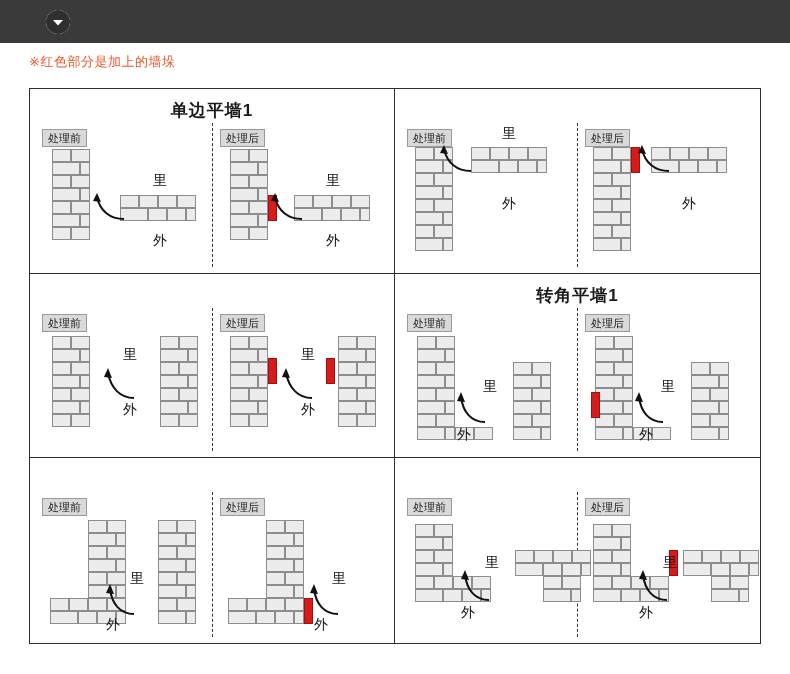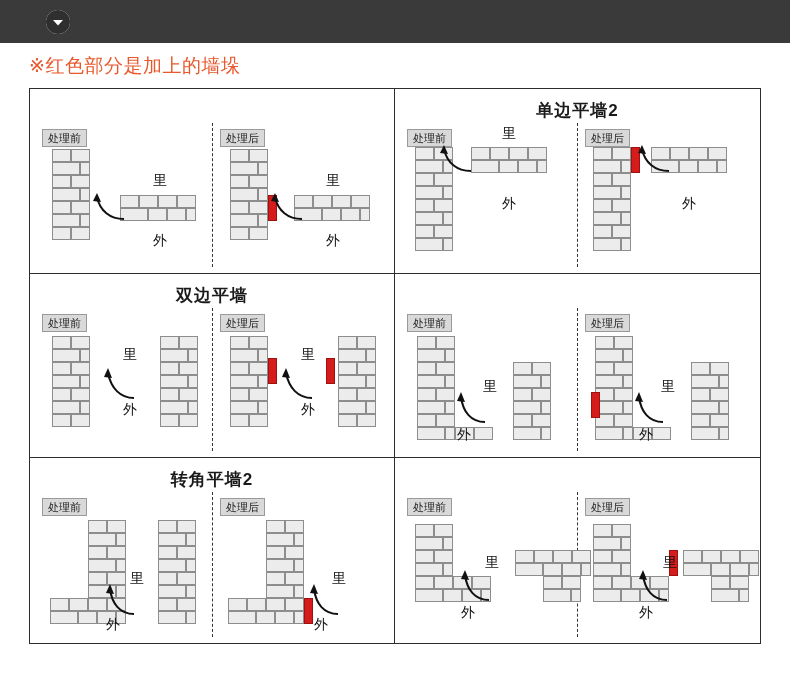--- a/index.html
+++ b/index.html
@@ -23,21 +23,21 @@
     flex:0 0 auto;
   }
   .header .circle svg{display:block;}
   .header .title{
     color:#ffffff;font-size:19px;font-weight:bold;margin-left:11px;
     letter-spacing:1px;
   }
   
   .note{
     position:absolute;left:29px;top:53px;
-    color:#e8582c;font-size:19px;
+    color:#e8582c;font-size:13px;
     letter-spacing:0.5px;
   }
   
   .grid{
     position:absolute;left:29px;top:88px;
     width:732px;height:556px;
     border:1px solid #2d2d2d;
     box-sizing:border-box;
     display:grid;
     grid-template-columns:1fr 1fr;
@@ -99,20 +99,21 @@
       <path d="M7 10 L12 15.5 L17 10 Z" fill="#ffffff"></path>
     </svg>
   </div>
 </div>
 
 <div class="note">※红色部分是加上的墙垛</div>
 
 <div class="grid">
 
   <div class="panel">
+    <div class="p-title">单边平墙1</div>
     <div class="tag" style="left:12px;top:40px;">处理前</div>
     <div class="divider" style="left:182px;"></div>
     <div class="tag" style="left:190px;top:40px;">处理后</div>
 
     <div class="wall" style="left:22px;top:60px;">
       <div class="brick" style="left:0;top:0;width:19px;height:13px;"></div>
       <div class="brick" style="left:19px;top:0;width:19px;height:13px;"></div>
       <div class="brick" style="left:0;top:13px;width:28px;height:13px;"></div>
       <div class="brick" style="left:28px;top:13px;width:10px;height:13px;"></div>
       <div class="brick" style="left:0;top:26px;width:19px;height:13px;"></div>
@@ -171,191 +172,190 @@
       <div class="brick" style="left:28px;top:13px;width:19px;height:13px;"></div>
       <div class="brick" style="left:47px;top:13px;width:19px;height:13px;"></div>
       <div class="brick" style="left:66px;top:13px;width:10px;height:13px;"></div>
     </div>
     <svg class="arrow" style="left:238px;top:100px;" width="40" height="36">
       <path d="M34 30 C20 30 10 22 7 8" stroke="#111" stroke-width="2" fill="none"></path>
       <path d="M7 4 L11 13 L3 12 Z" fill="#111"></path>
     </svg>
     <div class="lbl" style="left:296px;top:83px;">里</div>
     <div class="lbl" style="left:296px;top:143px;">外</div>
-  </div>
-
-  <div class="panel">
-    <div class="p-title">单边平墙2</div>
-    <div class="tag" style="left:12px;top:40px;">处理前</div>
-    <div class="divider" style="left:182px;"></div>
-    <div class="tag" style="left:190px;top:40px;">处理后</div>
-
-    <div class="wall" style="left:20px;top:58px;">
-      <div class="brick" style="left:0;top:0;width:19px;height:13px;"></div>
-      <div class="brick" style="left:19px;top:0;width:19px;height:13px;"></div>
-      <div class="brick" style="left:0;top:13px;width:28px;height:13px;"></div>
-      <div class="brick" style="left:28px;top:13px;width:10px;height:13px;"></div>
-      <div class="brick" style="left:0;top:26px;width:19px;height:13px;"></div>
-      <div class="brick" style="left:19px;top:26px;width:19px;height:13px;"></div>
-      <div class="brick" style="left:0;top:39px;width:28px;height:13px;"></div>
-      <div class="brick" style="left:28px;top:39px;width:10px;height:13px;"></div>
-      <div class="brick" style="left:0;top:52px;width:19px;height:13px;"></div>
-      <div class="brick" style="left:19px;top:52px;width:19px;height:13px;"></div>
-      <div class="brick" style="left:0;top:65px;width:28px;height:13px;"></div>
-      <div class="brick" style="left:28px;top:65px;width:10px;height:13px;"></div>
-      <div class="brick" style="left:0;top:78px;width:19px;height:13px;"></div>
-      <div class="brick" style="left:19px;top:78px;width:19px;height:13px;"></div>
-      <div class="brick" style="left:0;top:91px;width:28px;height:13px;"></div>
-      <div class="brick" style="left:28px;top:91px;width:10px;height:13px;"></div>
-    </div>
-    <div class="wall" style="left:76px;top:58px;">
-      <div class="brick" style="left:0;top:0;width:19px;height:13px;"></div>
-      <div class="brick" style="left:19px;top:0;width:19px;height:13px;"></div>
-      <div class="brick" style="left:38px;top:0;width:19px;height:13px;"></div>
-      <div class="brick" style="left:57px;top:0;width:19px;height:13px;"></div>
-      <div class="brick" style="left:0;top:13px;width:28px;height:13px;"></div>
-      <div class="brick" style="left:28px;top:13px;width:19px;height:13px;"></div>
-      <div class="brick" style="left:47px;top:13px;width:19px;height:13px;"></div>
-      <div class="brick" style="left:66px;top:13px;width:10px;height:13px;"></div>
-    </div>
-    <svg class="arrow" style="left:42px;top:52px;" width="40" height="36">
-      <path d="M34 30 C20 30 10 22 7 8" stroke="#111" stroke-width="2" fill="none"></path>
-      <path d="M7 4 L11 13 L3 12 Z" fill="#111"></path>
-    </svg>
-    <div class="lbl" style="left:107px;top:36px;">里</div>
-    <div class="lbl" style="left:107px;top:106px;">外</div>
-
-    <div class="wall" style="left:198px;top:58px;">
-      <div class="brick" style="left:0;top:0;width:19px;height:13px;"></div>
-      <div class="brick" style="left:19px;top:0;width:19px;height:13px;"></div>
-      <div class="brick" style="left:0;top:13px;width:28px;height:13px;"></div>
-      <div class="brick" style="left:28px;top:13px;width:10px;height:13px;"></div>
-      <div class="brick" style="left:0;top:26px;width:19px;height:13px;"></div>
-      <div class="brick" style="left:19px;top:26px;width:19px;height:13px;"></div>
-      <div class="brick" style="left:0;top:39px;width:28px;height:13px;"></div>
-      <div class="brick" style="left:28px;top:39px;width:10px;height:13px;"></div>
-      <div class="brick" style="left:0;top:52px;width:19px;height:13px;"></div>
-      <div class="brick" style="left:19px;top:52px;width:19px;height:13px;"></div>
-      <div class="brick" style="left:0;top:65px;width:28px;height:13px;"></div>
-      <div class="brick" style="left:28px;top:65px;width:10px;height:13px;"></div>
-      <div class="brick" style="left:0;top:78px;width:19px;height:13px;"></div>
-      <div class="brick" style="left:19px;top:78px;width:19px;height:13px;"></div>
-      <div class="brick" style="left:0;top:91px;width:28px;height:13px;"></div>
-      <div class="brick" style="left:28px;top:91px;width:10px;height:13px;"></div>
-    </div>
-    <div class="redbar" style="left:236px;top:58px;width:9px;height:26px;"></div>
-    <div class="wall" style="left:256px;top:58px;">
-      <div class="brick" style="left:0;top:0;width:19px;height:13px;"></div>
-      <div class="brick" style="left:19px;top:0;width:19px;height:13px;"></div>
-      <div class="brick" style="left:38px;top:0;width:19px;height:13px;"></div>
-      <div class="brick" style="left:57px;top:0;width:19px;height:13px;"></div>
-      <div class="brick" style="left:0;top:13px;width:28px;height:13px;"></div>
-      <div class="brick" style="left:28px;top:13px;width:19px;height:13px;"></div>
-      <div class="brick" style="left:47px;top:13px;width:19px;height:13px;"></div>
-      <div class="brick" style="left:66px;top:13px;width:10px;height:13px;"></div>
-    </div>
-    <svg class="arrow" style="left:240px;top:52px;" width="40" height="36">
-      <path d="M34 30 C20 30 10 22 7 8" stroke="#111" stroke-width="2" fill="none"></path>
-      <path d="M7 4 L11 13 L3 12 Z" fill="#111"></path>
-    </svg>
-    <div class="lbl" style="left:287px;top:106px;">外</div>
-  </div>
-
-  <div class="panel">
-    <div class="p-title">双边平墙</div>
-    <div class="tag" style="left:12px;top:40px;">处理前</div>
-    <div class="divider" style="left:182px;"></div>
-    <div class="tag" style="left:190px;top:40px;">处理后</div>
-
-    <div class="wall" style="left:22px;top:62px;">
-      <div class="brick" style="left:0;top:0;width:19px;height:13px;"></div>
-      <div class="brick" style="left:19px;top:0;width:19px;height:13px;"></div>
-      <div class="brick" style="left:0;top:13px;width:28px;height:13px;"></div>
-      <div class="brick" style="left:28px;top:13px;width:10px;height:13px;"></div>
-      <div class="brick" style="left:0;top:26px;width:19px;height:13px;"></div>
-      <div class="brick" style="left:19px;top:26px;width:19px;height:13px;"></div>
-      <div class="brick" style="left:0;top:39px;width:28px;height:13px;"></div>
-      <div class="brick" style="left:28px;top:39px;width:10px;height:13px;"></div>
-      <div class="brick" style="left:0;top:52px;width:19px;height:13px;"></div>
-      <div class="brick" style="left:19px;top:52px;width:19px;height:13px;"></div>
-      <div class="brick" style="left:0;top:65px;width:28px;height:13px;"></div>
-      <div class="brick" style="left:28px;top:65px;width:10px;height:13px;"></div>
-      <div class="brick" style="left:0;top:78px;width:19px;height:13px;"></div>
-      <div class="brick" style="left:19px;top:78px;width:19px;height:13px;"></div>
-    </div>
-    <div class="wall" style="left:130px;top:62px;">
-      <div class="brick" style="left:0;top:0;width:19px;height:13px;"></div>
-      <div class="brick" style="left:19px;top:0;width:19px;height:13px;"></div>
-      <div class="brick" style="left:0;top:13px;width:28px;height:13px;"></div>
-      <div class="brick" style="left:28px;top:13px;width:10px;height:13px;"></div>
-      <div class="brick" style="left:0;top:26px;width:19px;height:13px;"></div>
-      <div class="brick" style="left:19px;top:26px;width:19px;height:13px;"></div>
-      <div class="brick" style="left:0;top:39px;width:28px;height:13px;"></div>
-      <div class="brick" style="left:28px;top:39px;width:10px;height:13px;"></div>
-      <div class="brick" style="left:0;top:52px;width:19px;height:13px;"></div>
-      <div class="brick" style="left:19px;top:52px;width:19px;height:13px;"></div>
-      <div class="brick" style="left:0;top:65px;width:28px;height:13px;"></div>
-      <div class="brick" style="left:28px;top:65px;width:10px;height:13px;"></div>
-      <div class="brick" style="left:0;top:78px;width:19px;height:13px;"></div>
-      <div class="brick" style="left:19px;top:78px;width:19px;height:13px;"></div>
-    </div>
-    <svg class="arrow" style="left:72px;top:90px;" width="40" height="40">
-      <path d="M32 34 C18 34 9 24 6 9" stroke="#111" stroke-width="2" fill="none"></path>
-      <path d="M6 4 L10 14 L2 13 Z" fill="#111"></path>
-    </svg>
-    <div class="lbl" style="left:93px;top:72px;">里</div>
-    <div class="lbl" style="left:93px;top:127px;">外</div>
-
-    <div class="wall" style="left:200px;top:62px;">
-      <div class="brick" style="left:0;top:0;width:19px;height:13px;"></div>
-      <div class="brick" style="left:19px;top:0;width:19px;height:13px;"></div>
-      <div class="brick" style="left:0;top:13px;width:28px;height:13px;"></div>
-      <div class="brick" style="left:28px;top:13px;width:10px;height:13px;"></div>
-      <div class="brick" style="left:0;top:26px;width:19px;height:13px;"></div>
-      <div class="brick" style="left:19px;top:26px;width:19px;height:13px;"></div>
-      <div class="brick" style="left:0;top:39px;width:28px;height:13px;"></div>
-      <div class="brick" style="left:28px;top:39px;width:10px;height:13px;"></div>
-      <div class="brick" style="left:0;top:52px;width:19px;height:13px;"></div>
-      <div class="brick" style="left:19px;top:52px;width:19px;height:13px;"></div>
-      <div class="brick" style="left:0;top:65px;width:28px;height:13px;"></div>
-      <div class="brick" style="left:28px;top:65px;width:10px;height:13px;"></div>
-      <div class="brick" style="left:0;top:78px;width:19px;height:13px;"></div>
-      <div class="brick" style="left:19px;top:78px;width:19px;height:13px;"></div>
-    </div>
-    <div class="redbar" style="left:238px;top:84px;width:9px;height:26px;"></div>
-    <div class="redbar" style="left:296px;top:84px;width:9px;height:26px;"></div>
-    <div class="wall" style="left:308px;top:62px;">
-      <div class="brick" style="left:0;top:0;width:19px;height:13px;"></div>
-      <div class="brick" style="left:19px;top:0;width:19px;height:13px;"></div>
-      <div class="brick" style="left:0;top:13px;width:28px;height:13px;"></div>
-      <div class="brick" style="left:28px;top:13px;width:10px;height:13px;"></div>
-      <div class="brick" style="left:0;top:26px;width:19px;height:13px;"></div>
-      <div class="brick" style="left:19px;top:26px;width:19px;height:13px;"></div>
-      <div class="brick" style="left:0;top:39px;width:28px;height:13px;"></div>
-      <div class="brick" style="left:28px;top:39px;width:10px;height:13px;"></div>
-      <div class="brick" style="left:0;top:52px;width:19px;height:13px;"></div>
-      <div class="brick" style="left:19px;top:52px;width:19px;height:13px;"></div>
-      <div class="brick" style="left:0;top:65px;width:28px;height:13px;"></div>
-      <div class="brick" style="left:28px;top:65px;width:10px;height:13px;"></div>
-      <div class="brick" style="left:0;top:78px;width:19px;height:13px;"></div>
-      <div class="brick" style="left:19px;top:78px;width:19px;height:13px;"></div>
-    </div>
-    <svg class="arrow" style="left:250px;top:90px;" width="40" height="40">
-      <path d="M32 34 C18 34 9 24 6 9" stroke="#111" stroke-width="2" fill="none"></path>
-      <path d="M6 4 L10 14 L2 13 Z" fill="#111"></path>
-    </svg>
-    <div class="lbl" style="left:271px;top:72px;">里</div>
-    <div class="lbl" style="left:271px;top:127px;">外</div>
   </div>
 
   <div class="panel">
     <div class="tag" style="left:12px;top:40px;">处理前</div>
     <div class="divider" style="left:182px;"></div>
     <div class="tag" style="left:190px;top:40px;">处理后</div>
 
+    <div class="wall" style="left:20px;top:58px;">
+      <div class="brick" style="left:0;top:0;width:19px;height:13px;"></div>
+      <div class="brick" style="left:19px;top:0;width:19px;height:13px;"></div>
+      <div class="brick" style="left:0;top:13px;width:28px;height:13px;"></div>
+      <div class="brick" style="left:28px;top:13px;width:10px;height:13px;"></div>
+      <div class="brick" style="left:0;top:26px;width:19px;height:13px;"></div>
+      <div class="brick" style="left:19px;top:26px;width:19px;height:13px;"></div>
+      <div class="brick" style="left:0;top:39px;width:28px;height:13px;"></div>
+      <div class="brick" style="left:28px;top:39px;width:10px;height:13px;"></div>
+      <div class="brick" style="left:0;top:52px;width:19px;height:13px;"></div>
+      <div class="brick" style="left:19px;top:52px;width:19px;height:13px;"></div>
+      <div class="brick" style="left:0;top:65px;width:28px;height:13px;"></div>
+      <div class="brick" style="left:28px;top:65px;width:10px;height:13px;"></div>
+      <div class="brick" style="left:0;top:78px;width:19px;height:13px;"></div>
+      <div class="brick" style="left:19px;top:78px;width:19px;height:13px;"></div>
+      <div class="brick" style="left:0;top:91px;width:28px;height:13px;"></div>
+      <div class="brick" style="left:28px;top:91px;width:10px;height:13px;"></div>
+    </div>
+    <div class="wall" style="left:76px;top:58px;">
+      <div class="brick" style="left:0;top:0;width:19px;height:13px;"></div>
+      <div class="brick" style="left:19px;top:0;width:19px;height:13px;"></div>
+      <div class="brick" style="left:38px;top:0;width:19px;height:13px;"></div>
+      <div class="brick" style="left:57px;top:0;width:19px;height:13px;"></div>
+      <div class="brick" style="left:0;top:13px;width:28px;height:13px;"></div>
+      <div class="brick" style="left:28px;top:13px;width:19px;height:13px;"></div>
+      <div class="brick" style="left:47px;top:13px;width:19px;height:13px;"></div>
+      <div class="brick" style="left:66px;top:13px;width:10px;height:13px;"></div>
+    </div>
+    <svg class="arrow" style="left:42px;top:52px;" width="40" height="36">
+      <path d="M34 30 C20 30 10 22 7 8" stroke="#111" stroke-width="2" fill="none"></path>
+      <path d="M7 4 L11 13 L3 12 Z" fill="#111"></path>
+    </svg>
+    <div class="lbl" style="left:107px;top:36px;">里</div>
+    <div class="lbl" style="left:107px;top:106px;">外</div>
+
+    <div class="wall" style="left:198px;top:58px;">
+      <div class="brick" style="left:0;top:0;width:19px;height:13px;"></div>
+      <div class="brick" style="left:19px;top:0;width:19px;height:13px;"></div>
+      <div class="brick" style="left:0;top:13px;width:28px;height:13px;"></div>
+      <div class="brick" style="left:28px;top:13px;width:10px;height:13px;"></div>
+      <div class="brick" style="left:0;top:26px;width:19px;height:13px;"></div>
+      <div class="brick" style="left:19px;top:26px;width:19px;height:13px;"></div>
+      <div class="brick" style="left:0;top:39px;width:28px;height:13px;"></div>
+      <div class="brick" style="left:28px;top:39px;width:10px;height:13px;"></div>
+      <div class="brick" style="left:0;top:52px;width:19px;height:13px;"></div>
+      <div class="brick" style="left:19px;top:52px;width:19px;height:13px;"></div>
+      <div class="brick" style="left:0;top:65px;width:28px;height:13px;"></div>
+      <div class="brick" style="left:28px;top:65px;width:10px;height:13px;"></div>
+      <div class="brick" style="left:0;top:78px;width:19px;height:13px;"></div>
+      <div class="brick" style="left:19px;top:78px;width:19px;height:13px;"></div>
+      <div class="brick" style="left:0;top:91px;width:28px;height:13px;"></div>
+      <div class="brick" style="left:28px;top:91px;width:10px;height:13px;"></div>
+    </div>
+    <div class="redbar" style="left:236px;top:58px;width:9px;height:26px;"></div>
+    <div class="wall" style="left:256px;top:58px;">
+      <div class="brick" style="left:0;top:0;width:19px;height:13px;"></div>
+      <div class="brick" style="left:19px;top:0;width:19px;height:13px;"></div>
+      <div class="brick" style="left:38px;top:0;width:19px;height:13px;"></div>
+      <div class="brick" style="left:57px;top:0;width:19px;height:13px;"></div>
+      <div class="brick" style="left:0;top:13px;width:28px;height:13px;"></div>
+      <div class="brick" style="left:28px;top:13px;width:19px;height:13px;"></div>
+      <div class="brick" style="left:47px;top:13px;width:19px;height:13px;"></div>
+      <div class="brick" style="left:66px;top:13px;width:10px;height:13px;"></div>
+    </div>
+    <svg class="arrow" style="left:240px;top:52px;" width="40" height="36">
+      <path d="M34 30 C20 30 10 22 7 8" stroke="#111" stroke-width="2" fill="none"></path>
+      <path d="M7 4 L11 13 L3 12 Z" fill="#111"></path>
+    </svg>
+    <div class="lbl" style="left:287px;top:106px;">外</div>
+  </div>
+
+  <div class="panel">
+    <div class="tag" style="left:12px;top:40px;">处理前</div>
+    <div class="divider" style="left:182px;"></div>
+    <div class="tag" style="left:190px;top:40px;">处理后</div>
+
+    <div class="wall" style="left:22px;top:62px;">
+      <div class="brick" style="left:0;top:0;width:19px;height:13px;"></div>
+      <div class="brick" style="left:19px;top:0;width:19px;height:13px;"></div>
+      <div class="brick" style="left:0;top:13px;width:28px;height:13px;"></div>
+      <div class="brick" style="left:28px;top:13px;width:10px;height:13px;"></div>
+      <div class="brick" style="left:0;top:26px;width:19px;height:13px;"></div>
+      <div class="brick" style="left:19px;top:26px;width:19px;height:13px;"></div>
+      <div class="brick" style="left:0;top:39px;width:28px;height:13px;"></div>
+      <div class="brick" style="left:28px;top:39px;width:10px;height:13px;"></div>
+      <div class="brick" style="left:0;top:52px;width:19px;height:13px;"></div>
+      <div class="brick" style="left:19px;top:52px;width:19px;height:13px;"></div>
+      <div class="brick" style="left:0;top:65px;width:28px;height:13px;"></div>
+      <div class="brick" style="left:28px;top:65px;width:10px;height:13px;"></div>
+      <div class="brick" style="left:0;top:78px;width:19px;height:13px;"></div>
+      <div class="brick" style="left:19px;top:78px;width:19px;height:13px;"></div>
+    </div>
+    <div class="wall" style="left:130px;top:62px;">
+      <div class="brick" style="left:0;top:0;width:19px;height:13px;"></div>
+      <div class="brick" style="left:19px;top:0;width:19px;height:13px;"></div>
+      <div class="brick" style="left:0;top:13px;width:28px;height:13px;"></div>
+      <div class="brick" style="left:28px;top:13px;width:10px;height:13px;"></div>
+      <div class="brick" style="left:0;top:26px;width:19px;height:13px;"></div>
+      <div class="brick" style="left:19px;top:26px;width:19px;height:13px;"></div>
+      <div class="brick" style="left:0;top:39px;width:28px;height:13px;"></div>
+      <div class="brick" style="left:28px;top:39px;width:10px;height:13px;"></div>
+      <div class="brick" style="left:0;top:52px;width:19px;height:13px;"></div>
+      <div class="brick" style="left:19px;top:52px;width:19px;height:13px;"></div>
+      <div class="brick" style="left:0;top:65px;width:28px;height:13px;"></div>
+      <div class="brick" style="left:28px;top:65px;width:10px;height:13px;"></div>
+      <div class="brick" style="left:0;top:78px;width:19px;height:13px;"></div>
+      <div class="brick" style="left:19px;top:78px;width:19px;height:13px;"></div>
+    </div>
+    <svg class="arrow" style="left:72px;top:90px;" width="40" height="40">
+      <path d="M32 34 C18 34 9 24 6 9" stroke="#111" stroke-width="2" fill="none"></path>
+      <path d="M6 4 L10 14 L2 13 Z" fill="#111"></path>
+    </svg>
+    <div class="lbl" style="left:93px;top:72px;">里</div>
+    <div class="lbl" style="left:93px;top:127px;">外</div>
+
+    <div class="wall" style="left:200px;top:62px;">
+      <div class="brick" style="left:0;top:0;width:19px;height:13px;"></div>
+      <div class="brick" style="left:19px;top:0;width:19px;height:13px;"></div>
+      <div class="brick" style="left:0;top:13px;width:28px;height:13px;"></div>
+      <div class="brick" style="left:28px;top:13px;width:10px;height:13px;"></div>
+      <div class="brick" style="left:0;top:26px;width:19px;height:13px;"></div>
+      <div class="brick" style="left:19px;top:26px;width:19px;height:13px;"></div>
+      <div class="brick" style="left:0;top:39px;width:28px;height:13px;"></div>
+      <div class="brick" style="left:28px;top:39px;width:10px;height:13px;"></div>
+      <div class="brick" style="left:0;top:52px;width:19px;height:13px;"></div>
+      <div class="brick" style="left:19px;top:52px;width:19px;height:13px;"></div>
+      <div class="brick" style="left:0;top:65px;width:28px;height:13px;"></div>
+      <div class="brick" style="left:28px;top:65px;width:10px;height:13px;"></div>
+      <div class="brick" style="left:0;top:78px;width:19px;height:13px;"></div>
+      <div class="brick" style="left:19px;top:78px;width:19px;height:13px;"></div>
+    </div>
+    <div class="redbar" style="left:238px;top:84px;width:9px;height:26px;"></div>
+    <div class="redbar" style="left:296px;top:84px;width:9px;height:26px;"></div>
+    <div class="wall" style="left:308px;top:62px;">
+      <div class="brick" style="left:0;top:0;width:19px;height:13px;"></div>
+      <div class="brick" style="left:19px;top:0;width:19px;height:13px;"></div>
+      <div class="brick" style="left:0;top:13px;width:28px;height:13px;"></div>
+      <div class="brick" style="left:28px;top:13px;width:10px;height:13px;"></div>
+      <div class="brick" style="left:0;top:26px;width:19px;height:13px;"></div>
+      <div class="brick" style="left:19px;top:26px;width:19px;height:13px;"></div>
+      <div class="brick" style="left:0;top:39px;width:28px;height:13px;"></div>
+      <div class="brick" style="left:28px;top:39px;width:10px;height:13px;"></div>
+      <div class="brick" style="left:0;top:52px;width:19px;height:13px;"></div>
+      <div class="brick" style="left:19px;top:52px;width:19px;height:13px;"></div>
+      <div class="brick" style="left:0;top:65px;width:28px;height:13px;"></div>
+      <div class="brick" style="left:28px;top:65px;width:10px;height:13px;"></div>
+      <div class="brick" style="left:0;top:78px;width:19px;height:13px;"></div>
+      <div class="brick" style="left:19px;top:78px;width:19px;height:13px;"></div>
+    </div>
+    <svg class="arrow" style="left:250px;top:90px;" width="40" height="40">
+      <path d="M32 34 C18 34 9 24 6 9" stroke="#111" stroke-width="2" fill="none"></path>
+      <path d="M6 4 L10 14 L2 13 Z" fill="#111"></path>
+    </svg>
+    <div class="lbl" style="left:271px;top:72px;">里</div>
+    <div class="lbl" style="left:271px;top:127px;">外</div>
+  </div>
+
+  <div class="panel">
+    <div class="p-title">转角平墙1</div>
+    <div class="tag" style="left:12px;top:40px;">处理前</div>
+    <div class="divider" style="left:182px;"></div>
+    <div class="tag" style="left:190px;top:40px;">处理后</div>
+
     <div class="wall" style="left:22px;top:62px;">
       <div class="brick" style="left:0;top:0;width:19px;height:13px;"></div>
       <div class="brick" style="left:19px;top:0;width:19px;height:13px;"></div>
       <div class="brick" style="left:0;top:13px;width:28px;height:13px;"></div>
       <div class="brick" style="left:28px;top:13px;width:10px;height:13px;"></div>
       <div class="brick" style="left:0;top:26px;width:19px;height:13px;"></div>
       <div class="brick" style="left:19px;top:26px;width:19px;height:13px;"></div>
       <div class="brick" style="left:0;top:39px;width:28px;height:13px;"></div>
       <div class="brick" style="left:28px;top:39px;width:10px;height:13px;"></div>
       <div class="brick" style="left:0;top:52px;width:19px;height:13px;"></div>
@@ -427,21 +427,20 @@
     </div>
     <svg class="arrow" style="left:238px;top:114px;" width="40" height="40">
       <path d="M30 34 C16 34 8 24 6 9" stroke="#111" stroke-width="2" fill="none"></path>
       <path d="M6 4 L10 14 L2 13 Z" fill="#111"></path>
     </svg>
     <div class="lbl" style="left:266px;top:104px;">里</div>
     <div class="lbl" style="left:244px;top:152px;">外</div>
   </div>
 
   <div class="panel">
-    <div class="p-title">转角平墙2</div>
     <div class="tag" style="left:12px;top:40px;">处理前</div>
     <div class="divider" style="left:182px;"></div>
     <div class="tag" style="left:190px;top:40px;">处理后</div>
 
     <div class="wall" style="left:20px;top:62px;">
       <div class="brick" style="left:38px;top:0;width:19px;height:13px;"></div>
       <div class="brick" style="left:57px;top:0;width:19px;height:13px;"></div>
       <div class="brick" style="left:38px;top:13px;width:28px;height:13px;"></div>
       <div class="brick" style="left:66px;top:13px;width:10px;height:13px;"></div>
       <div class="brick" style="left:38px;top:26px;width:19px;height:13px;"></div>

